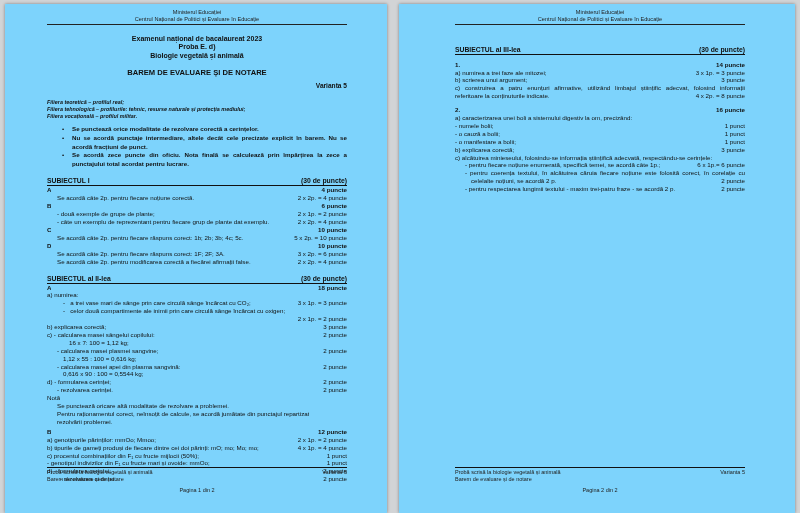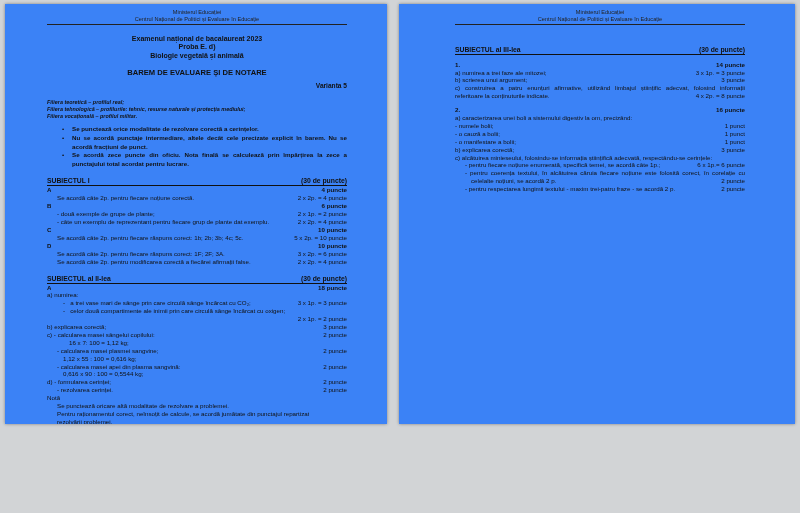--- a/index.html
+++ b/index.html
@@ -4,21 +4,21 @@
 <style>
   * { margin:0; padding:0; box-sizing:border-box; }
   html,body { width:800px; height:513px; overflow:hidden; }
   body {
     background:#d2d4d6;
     font-family:"Liberation Sans", sans-serif;
     color:#111;
   }
   .viewport { display:flex; gap:12px; padding:4px 5px 0 5px; align-items:flex-start; }
   .page {
-    position:relative; background:#3b82f6; height:420px; overflow:hidden;
+    position:relative; background:#7dd3fc; height:509px; overflow:hidden;
     box-shadow:0 0 3px rgba(0,0,0,.4);
   }
   .page.p1 { width:382px; padding:5px 40px 0 42px; }
   .page.p2 { width:396px; padding:5px 50px 0 56px; }
 
   .hdr { text-align:center; font-size:5.6px; line-height:6.8px; color:#222; }
   .hdr-rule { border-bottom:1px solid #222; margin-top:1px; }
 
   .title-block { margin-top:10px; text-align:center; font-weight:bold; font-size:7px; line-height:8.8px; }
   .doc-title  { margin-top:8px; text-align:center; font-weight:bold; font-size:7.6px; line-height:8.5px; }

